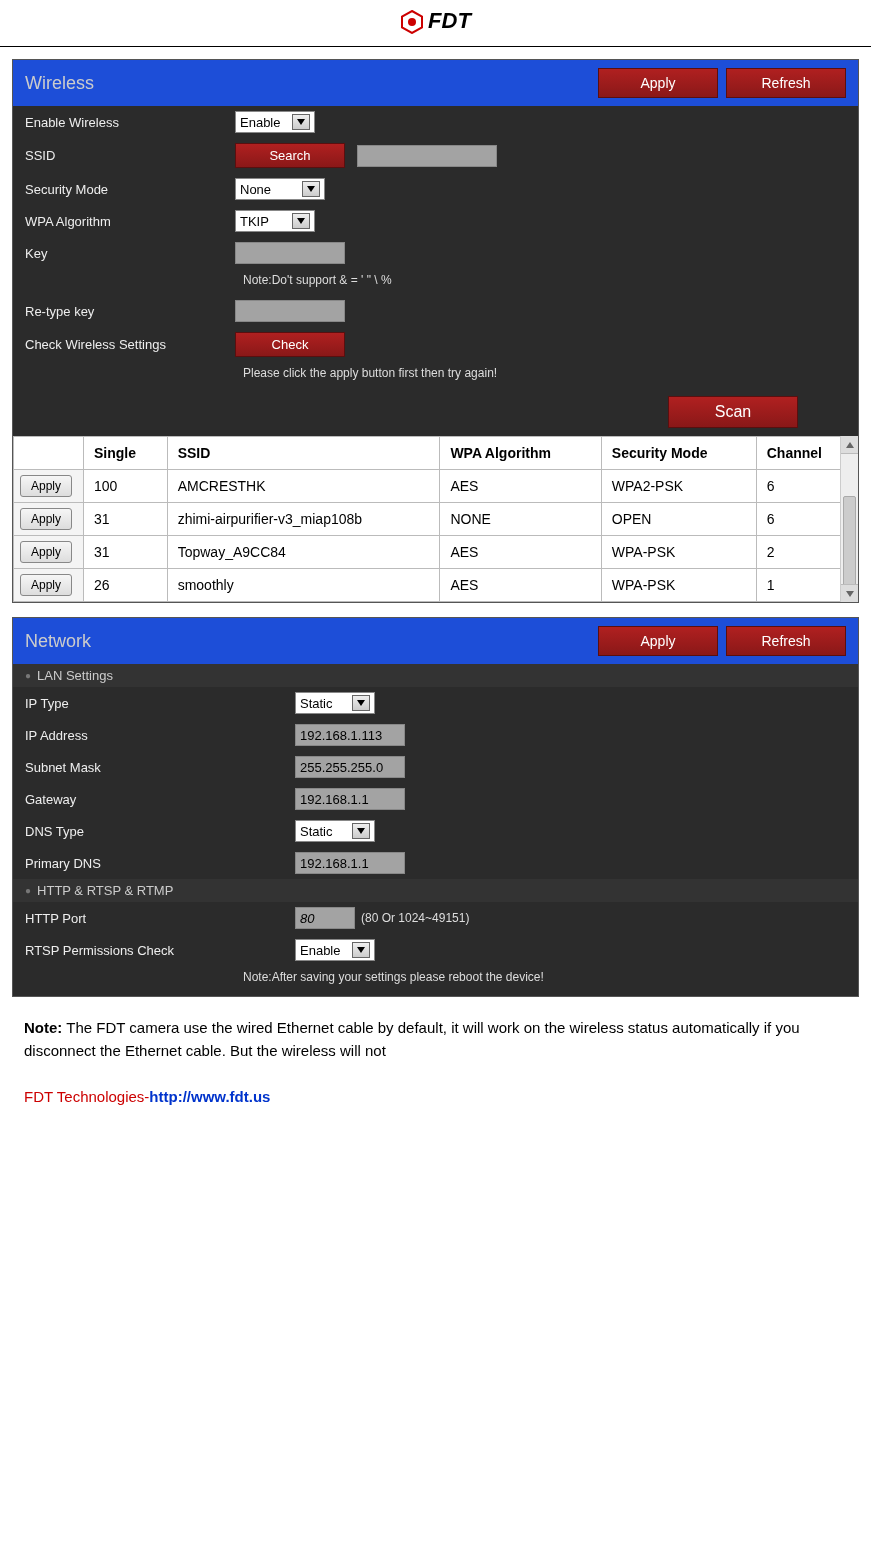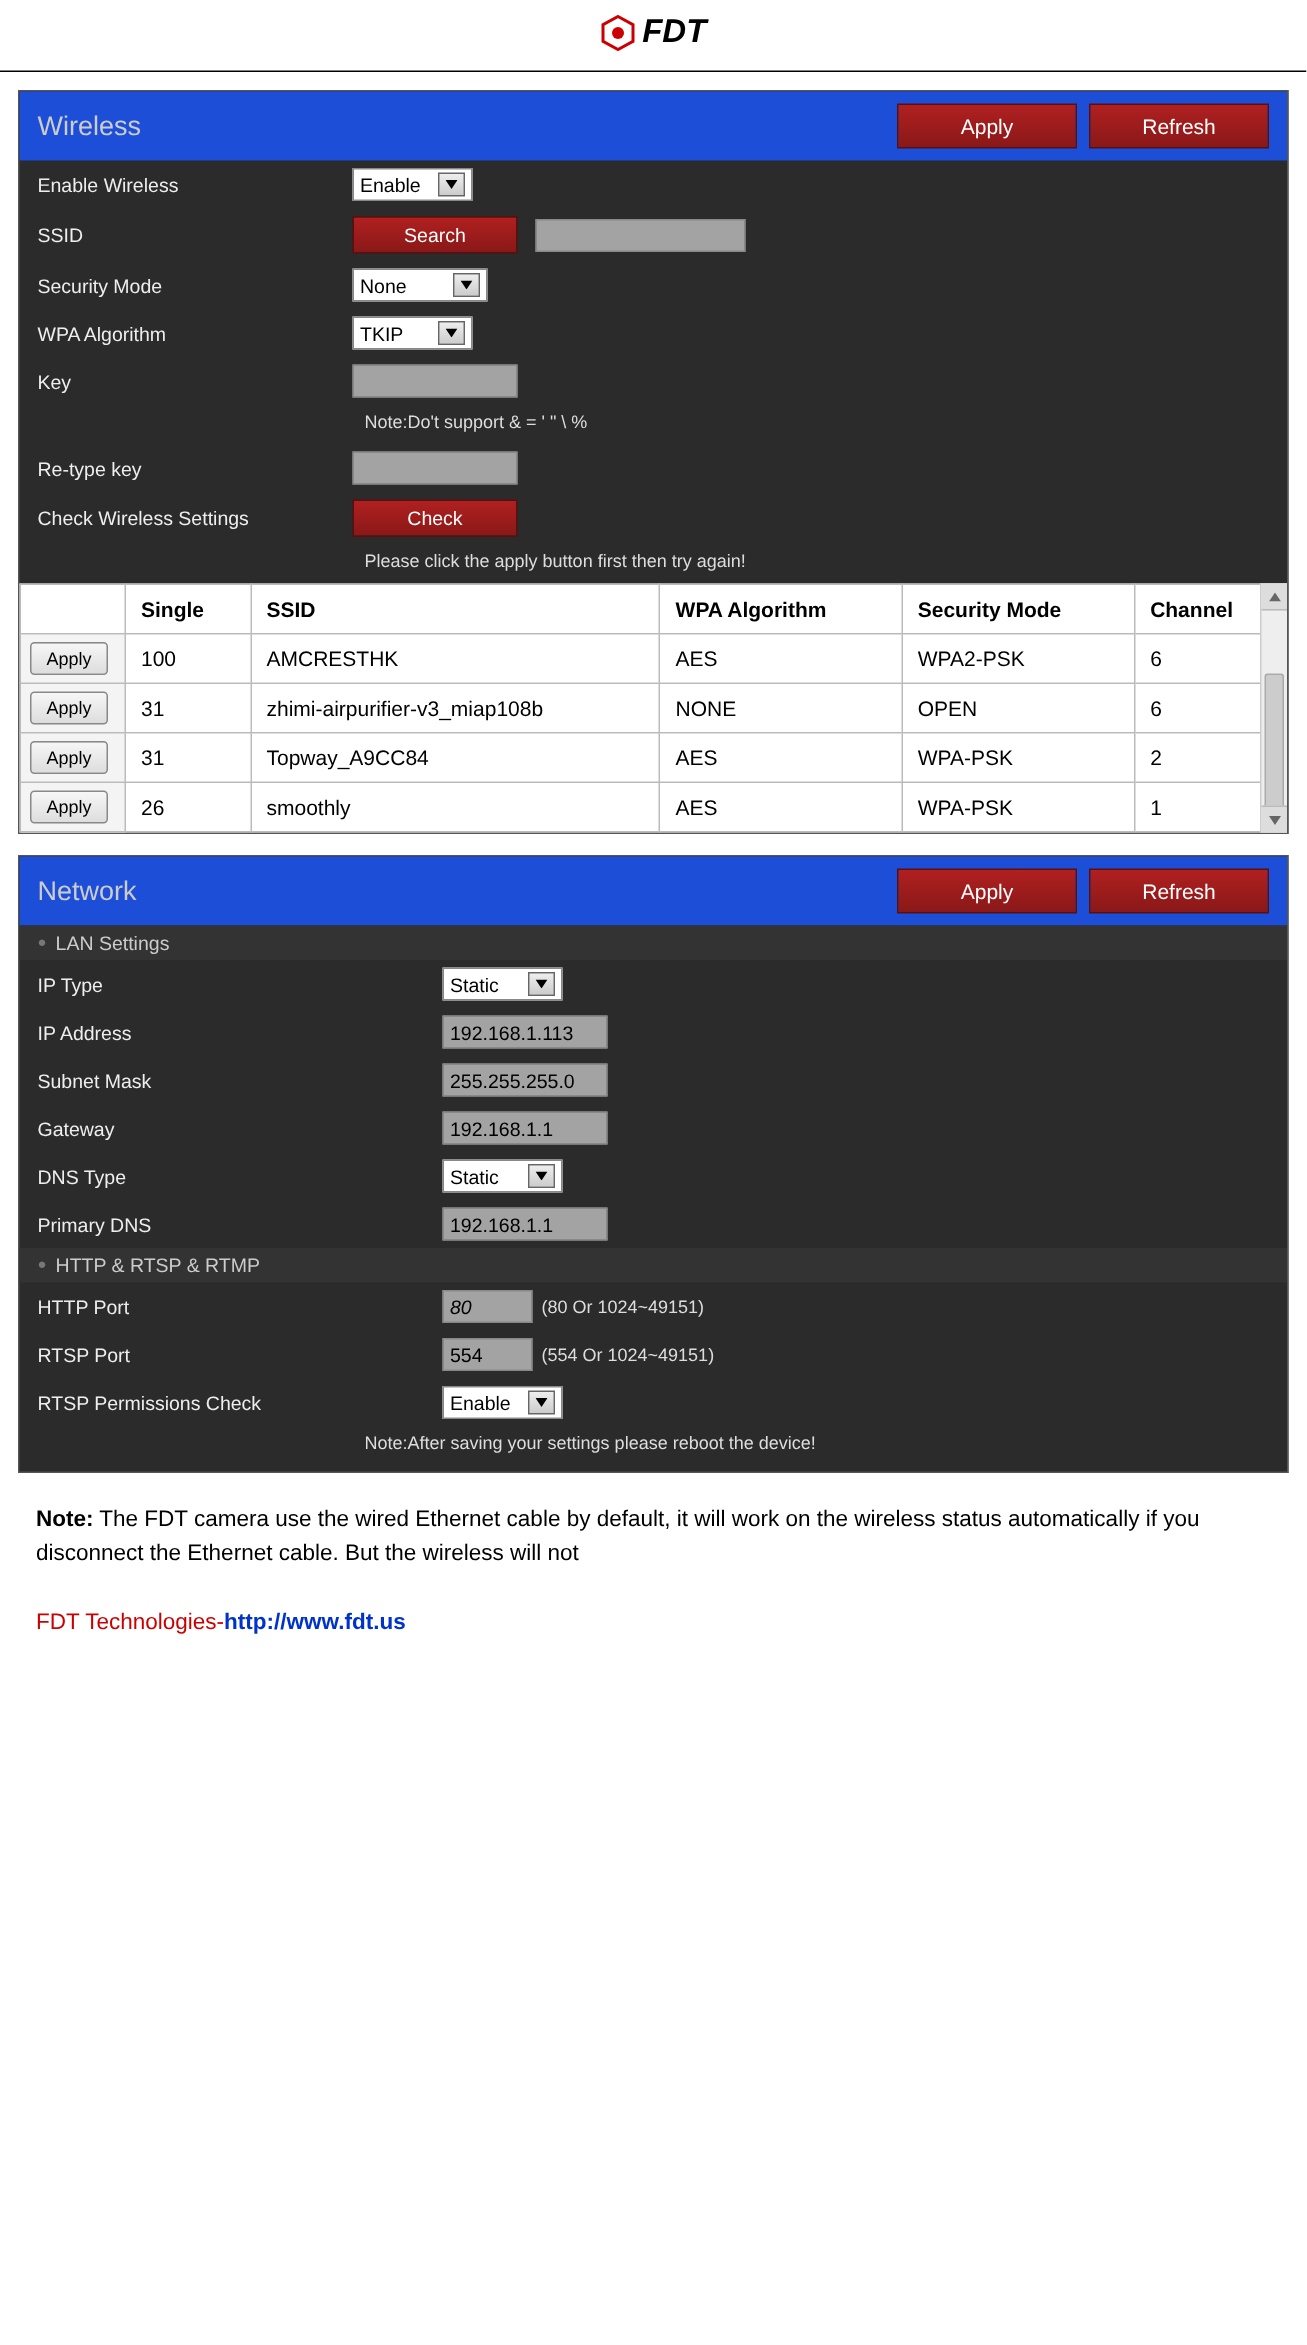--- a/index.html
+++ b/index.html
@@ -117,20 +117,23 @@
       <span class="form-label">Re-type key</span>
       <input class="text-input" style="">
     </div>
 
     <div class="form-row">
       <span class="form-label">Check Wireless Settings</span>
       <div class="btn-red small">Check</div>
     </div>
     <div class="hint">Please click the apply button first then try again!</div>
 
+    <div class="scan-bar">
+      <div class="btn-red" style="width:130px;font-size:16px;padding:6px 0">Scan</div>
+    </div>
 
     <div class="scan-table-wrap">
       <table id="scan-table">
         <thead>
             <tr id="scan-headers">
               <th style="width: 70px;"></th>
               <th>Single</th>
               <th>SSID</th>
               <th>WPA Algorithm</th>
               <th>Security Mode</th>
@@ -243,25 +246,20 @@
       <span class="bullet">●</span>
       <span>HTTP &amp; RTSP &amp; RTMP</span>
     </div>
 
     <div class="form-row">
       <span class="form-label" style="width:270px">HTTP Port</span>
       <input class="text-input" style="width: 60px; font-style: italic;" value="80">
       <span class="hint-inline">(80 Or 1024~49151)</span>
     </div>
     <div class="form-row">
-      <span class="form-label" style="width:270px">RTSP Port</span>
-      <input class="text-input" style="width: 60px;" value="554">
-      <span class="hint-inline">(554 Or 1024~49151)</span>
-    </div>
-    <div class="form-row">
       <span class="form-label" style="width:270px">RTSP Permissions Check</span>
       <div class="fake-select">
         <span class="sel-text">Enable</span>
         <span class="sel-btn">
             <svg viewBox="0 0 8 6">
               <polygon points="0,0 8,0 4,6" fill="#000"></polygon>
             </svg>
           </span>
       </div>
     </div>

